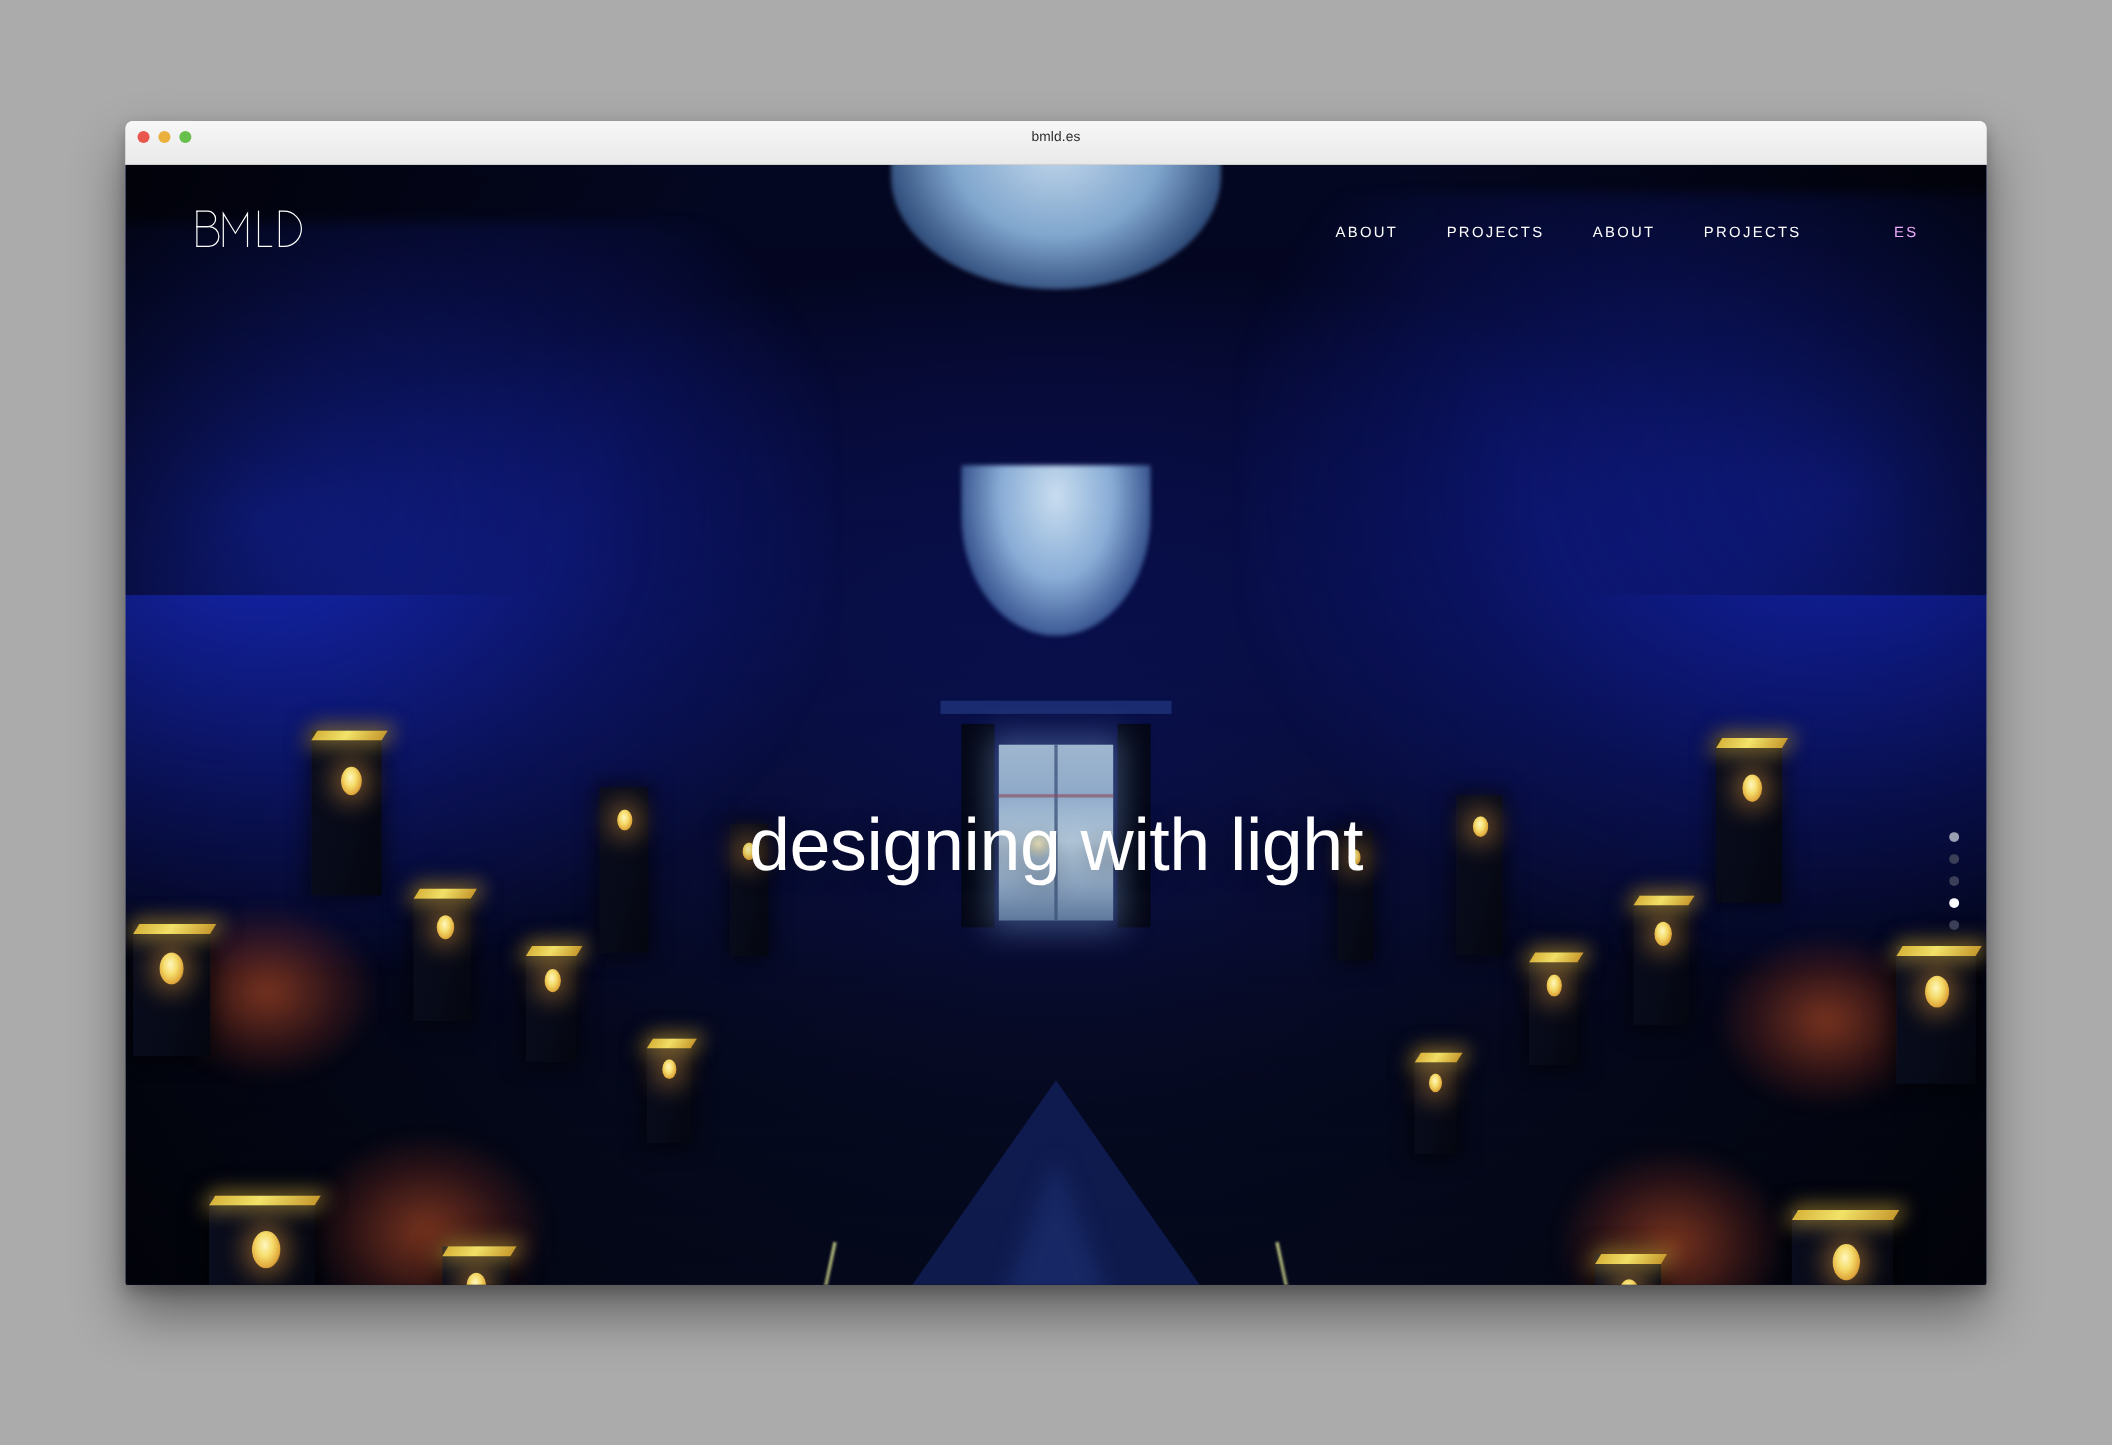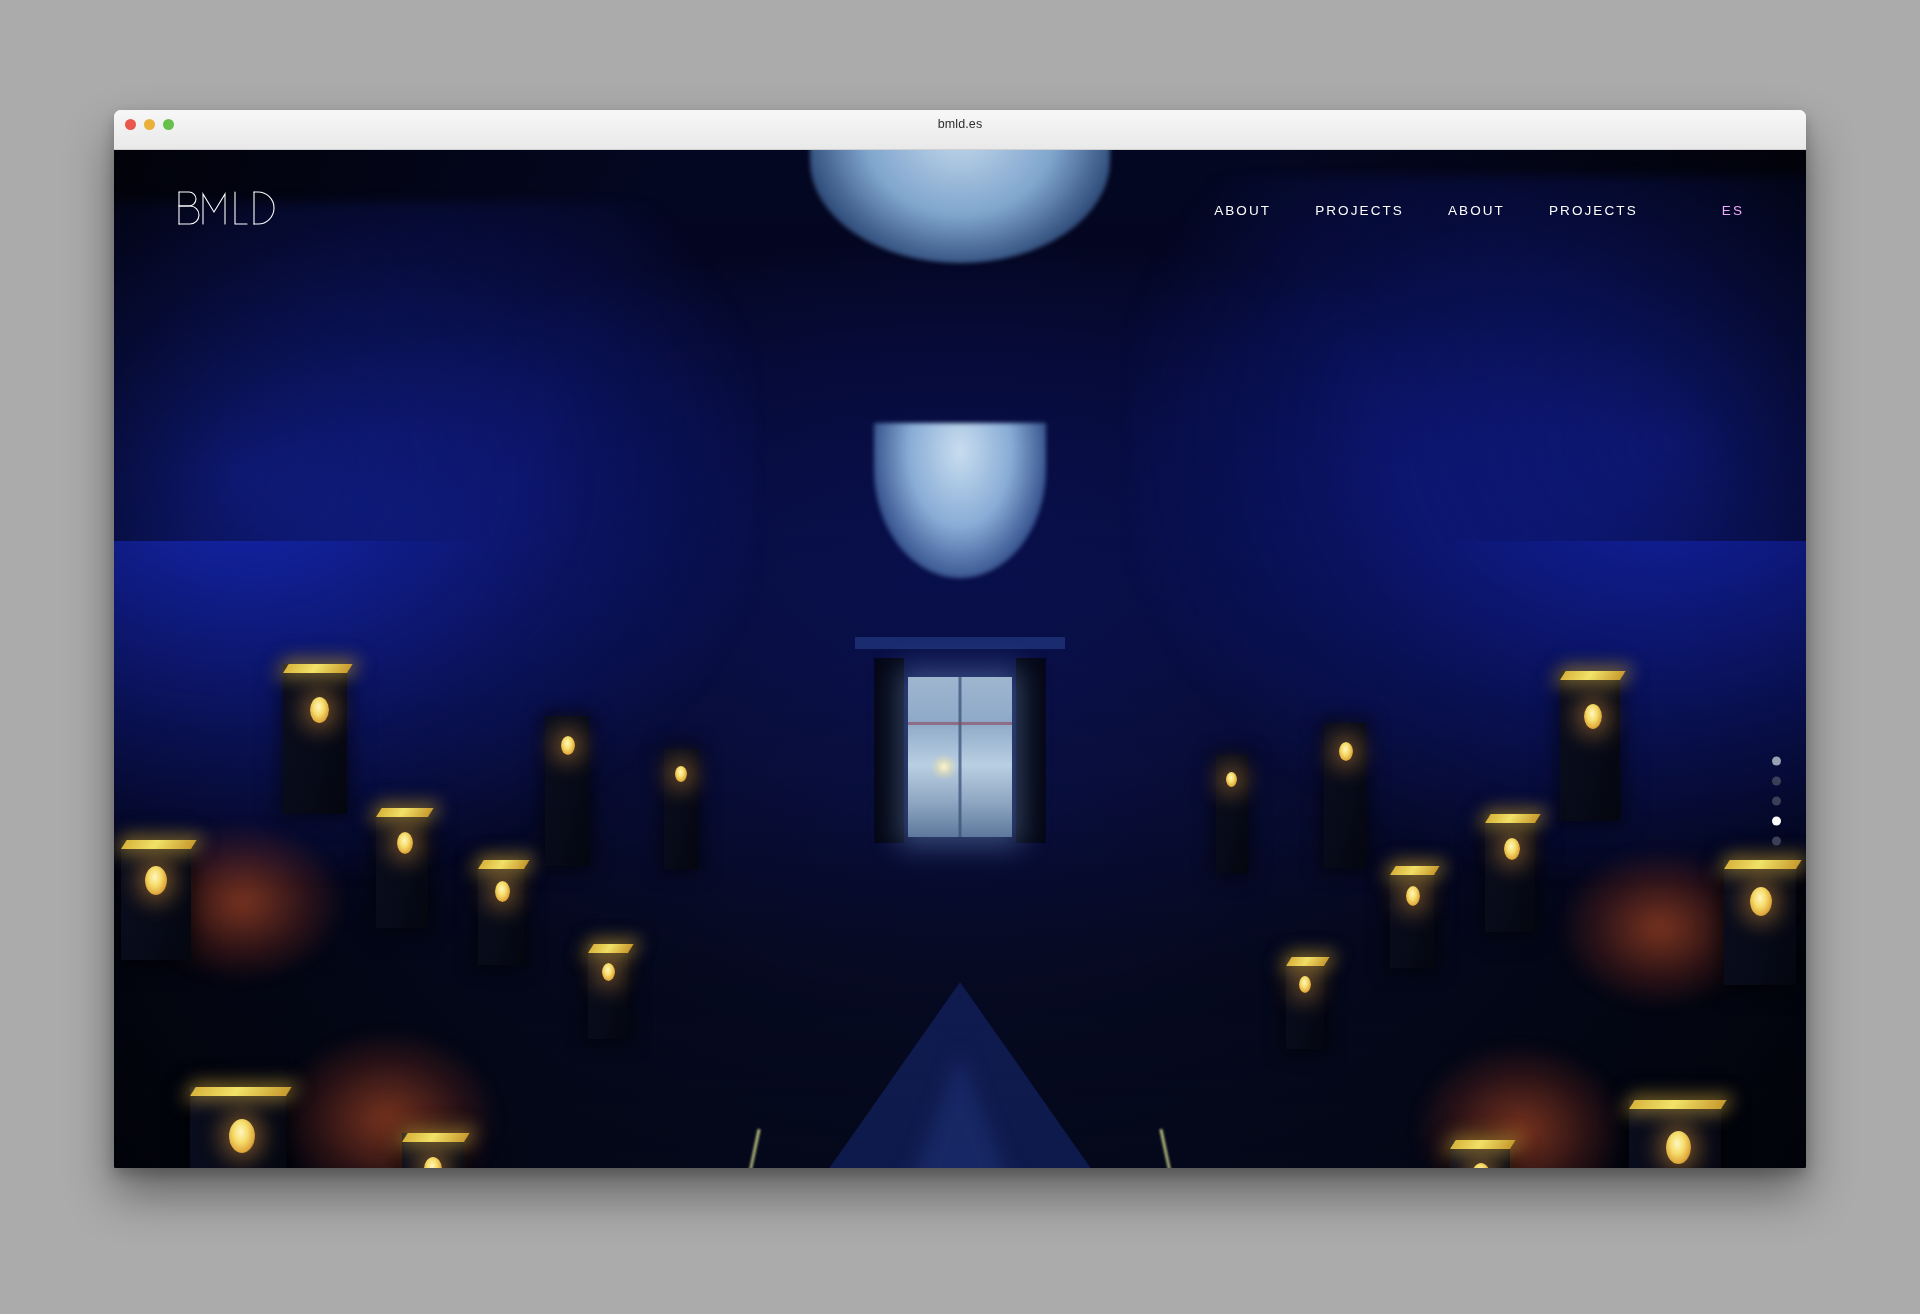--- a/index.html
+++ b/index.html
@@ -373,20 +373,21 @@
         <nav id="main-nav">
           <a href="#" class="nav-link">ABOUT</a>
           <a href="#" class="nav-link">PROJECTS</a>
           <a href="#" class="nav-link">ABOUT</a>
           <a href="#" class="nav-link">PROJECTS</a>
         </nav>
         <a href="#" id="lang-switch">ES</a>
       </div>
     </header>
 
+    <h1 id="hero-title">designing with light</h1>
 
     <a href="#" id="scroll-down">
       <svg viewBox="0 0 26 34" fill="none" stroke="#ffffff" stroke-width="1.6">
         <path d="M13 2 V30"></path>
         <path d="M4 21 L13 31 L22 21"></path>
       </svg>
     </a>
 
     <div id="social-links">
       <a href="#">

